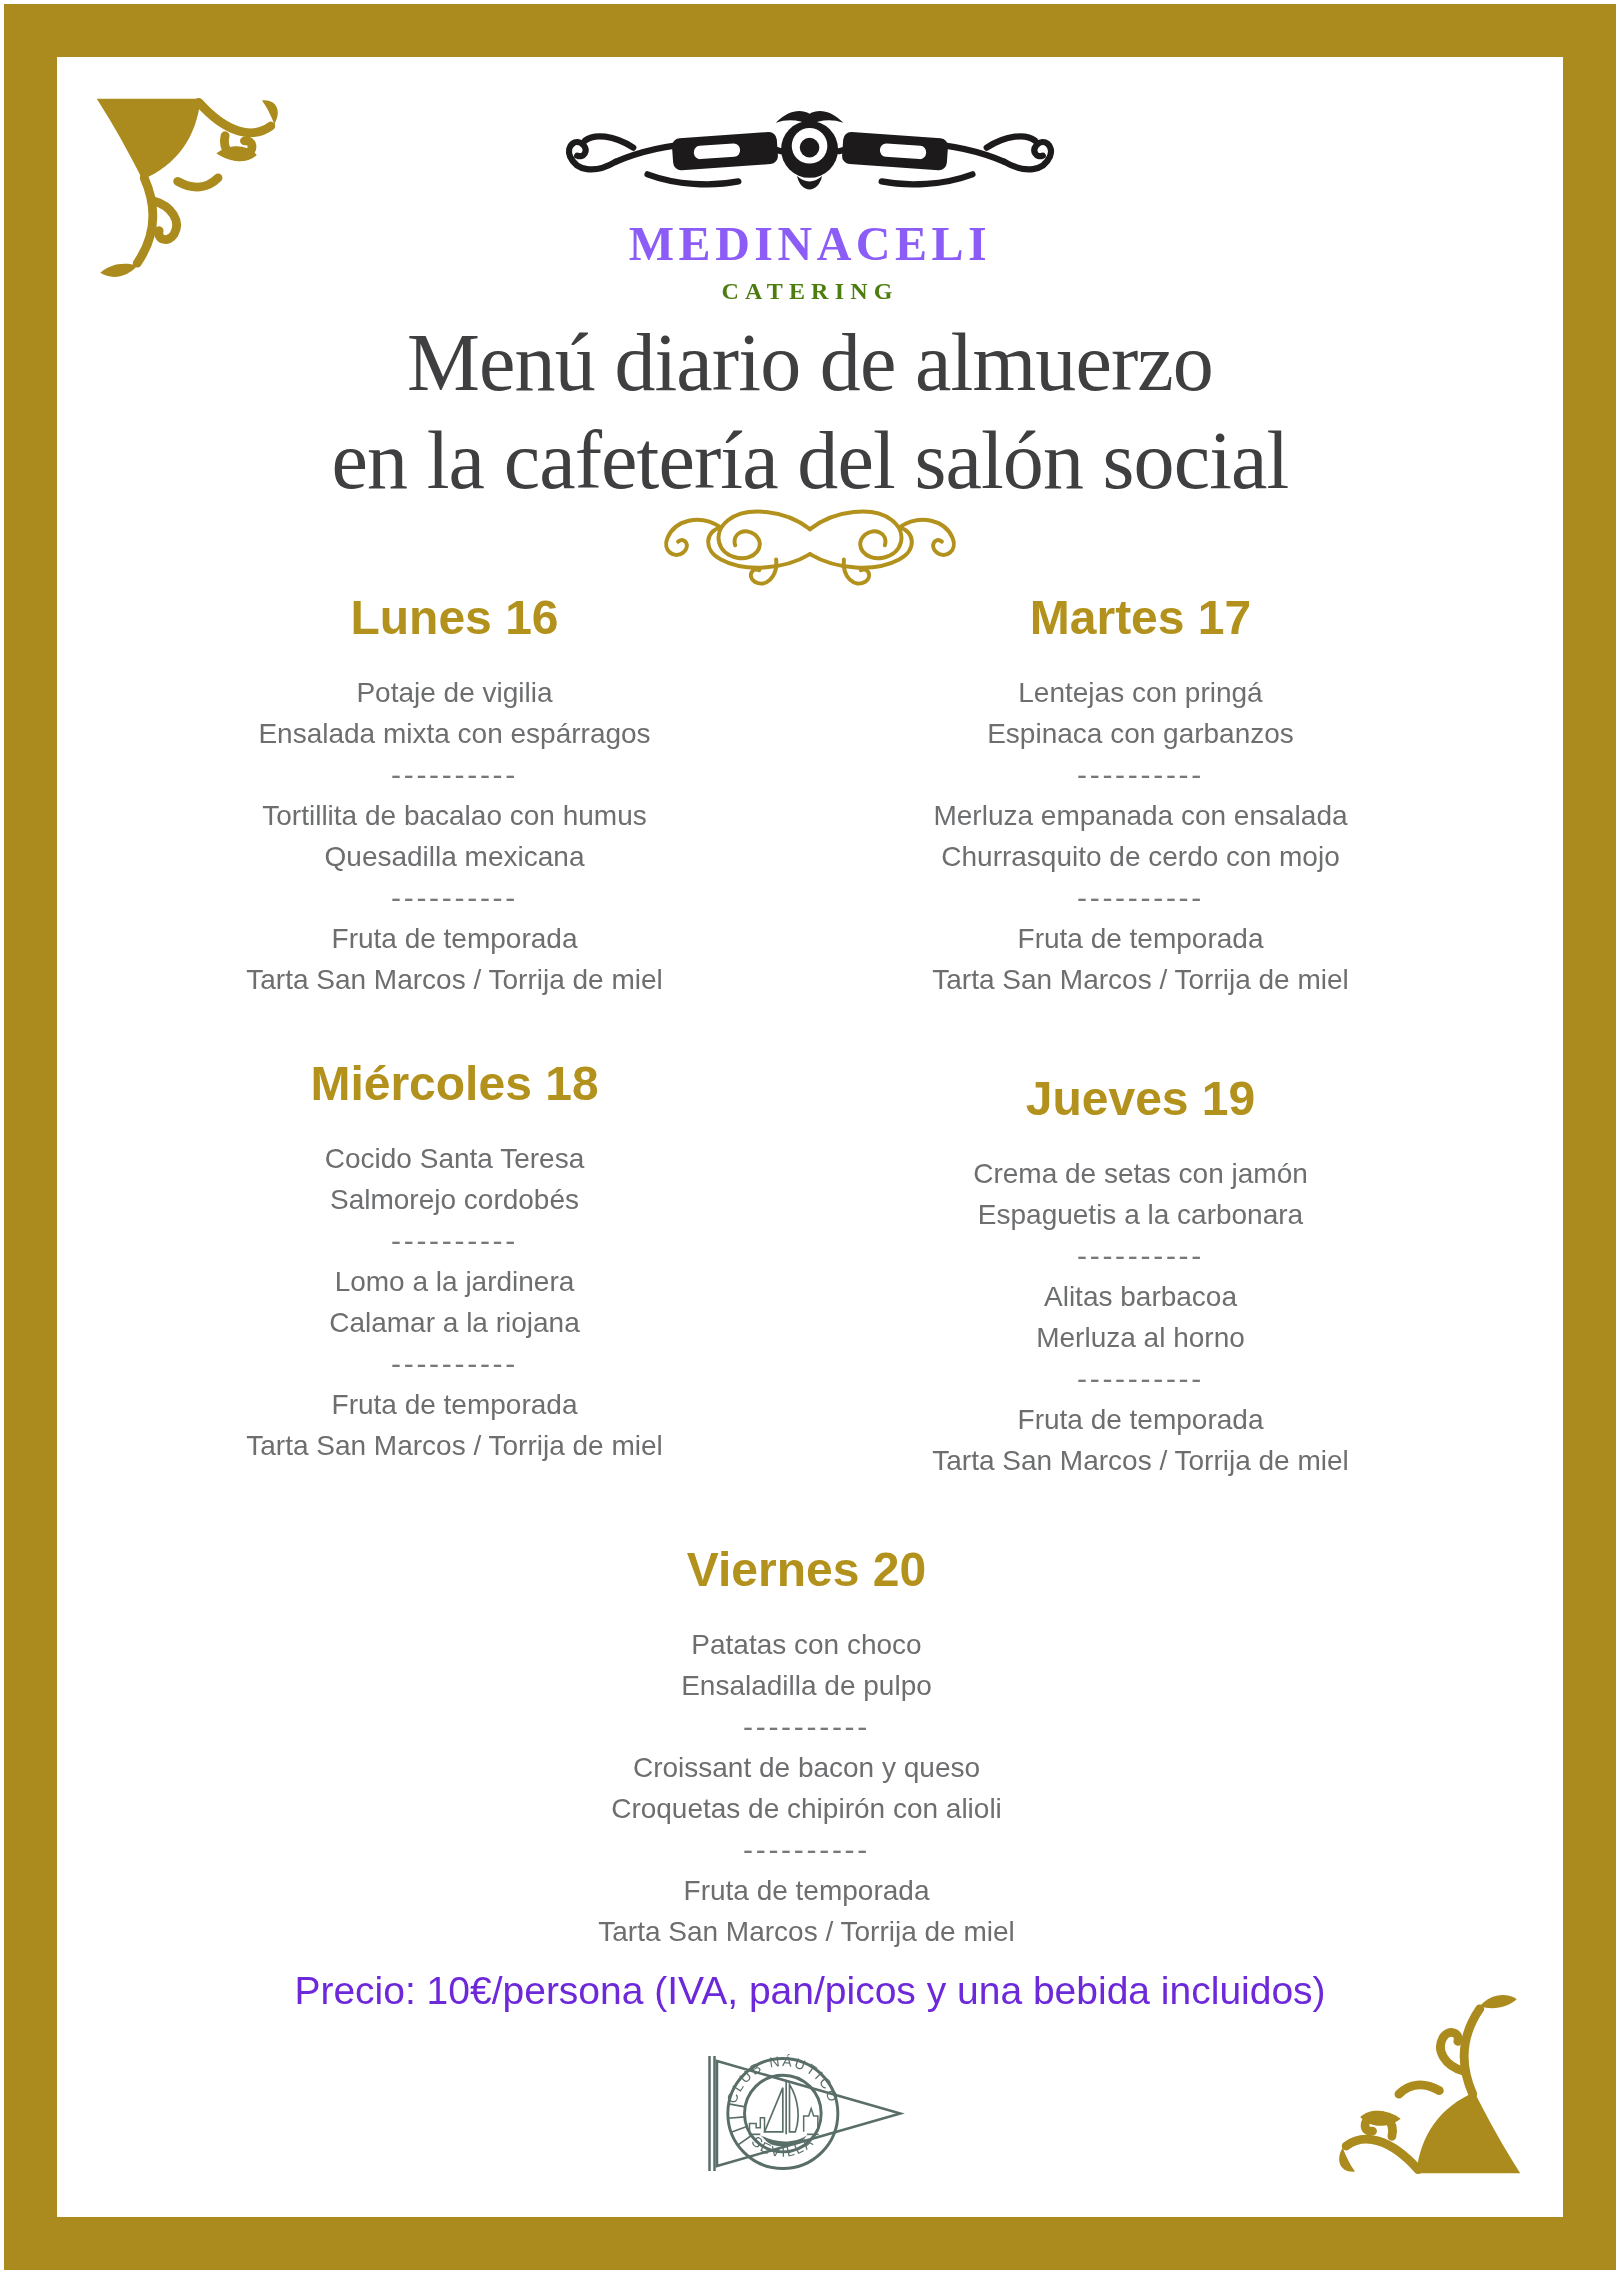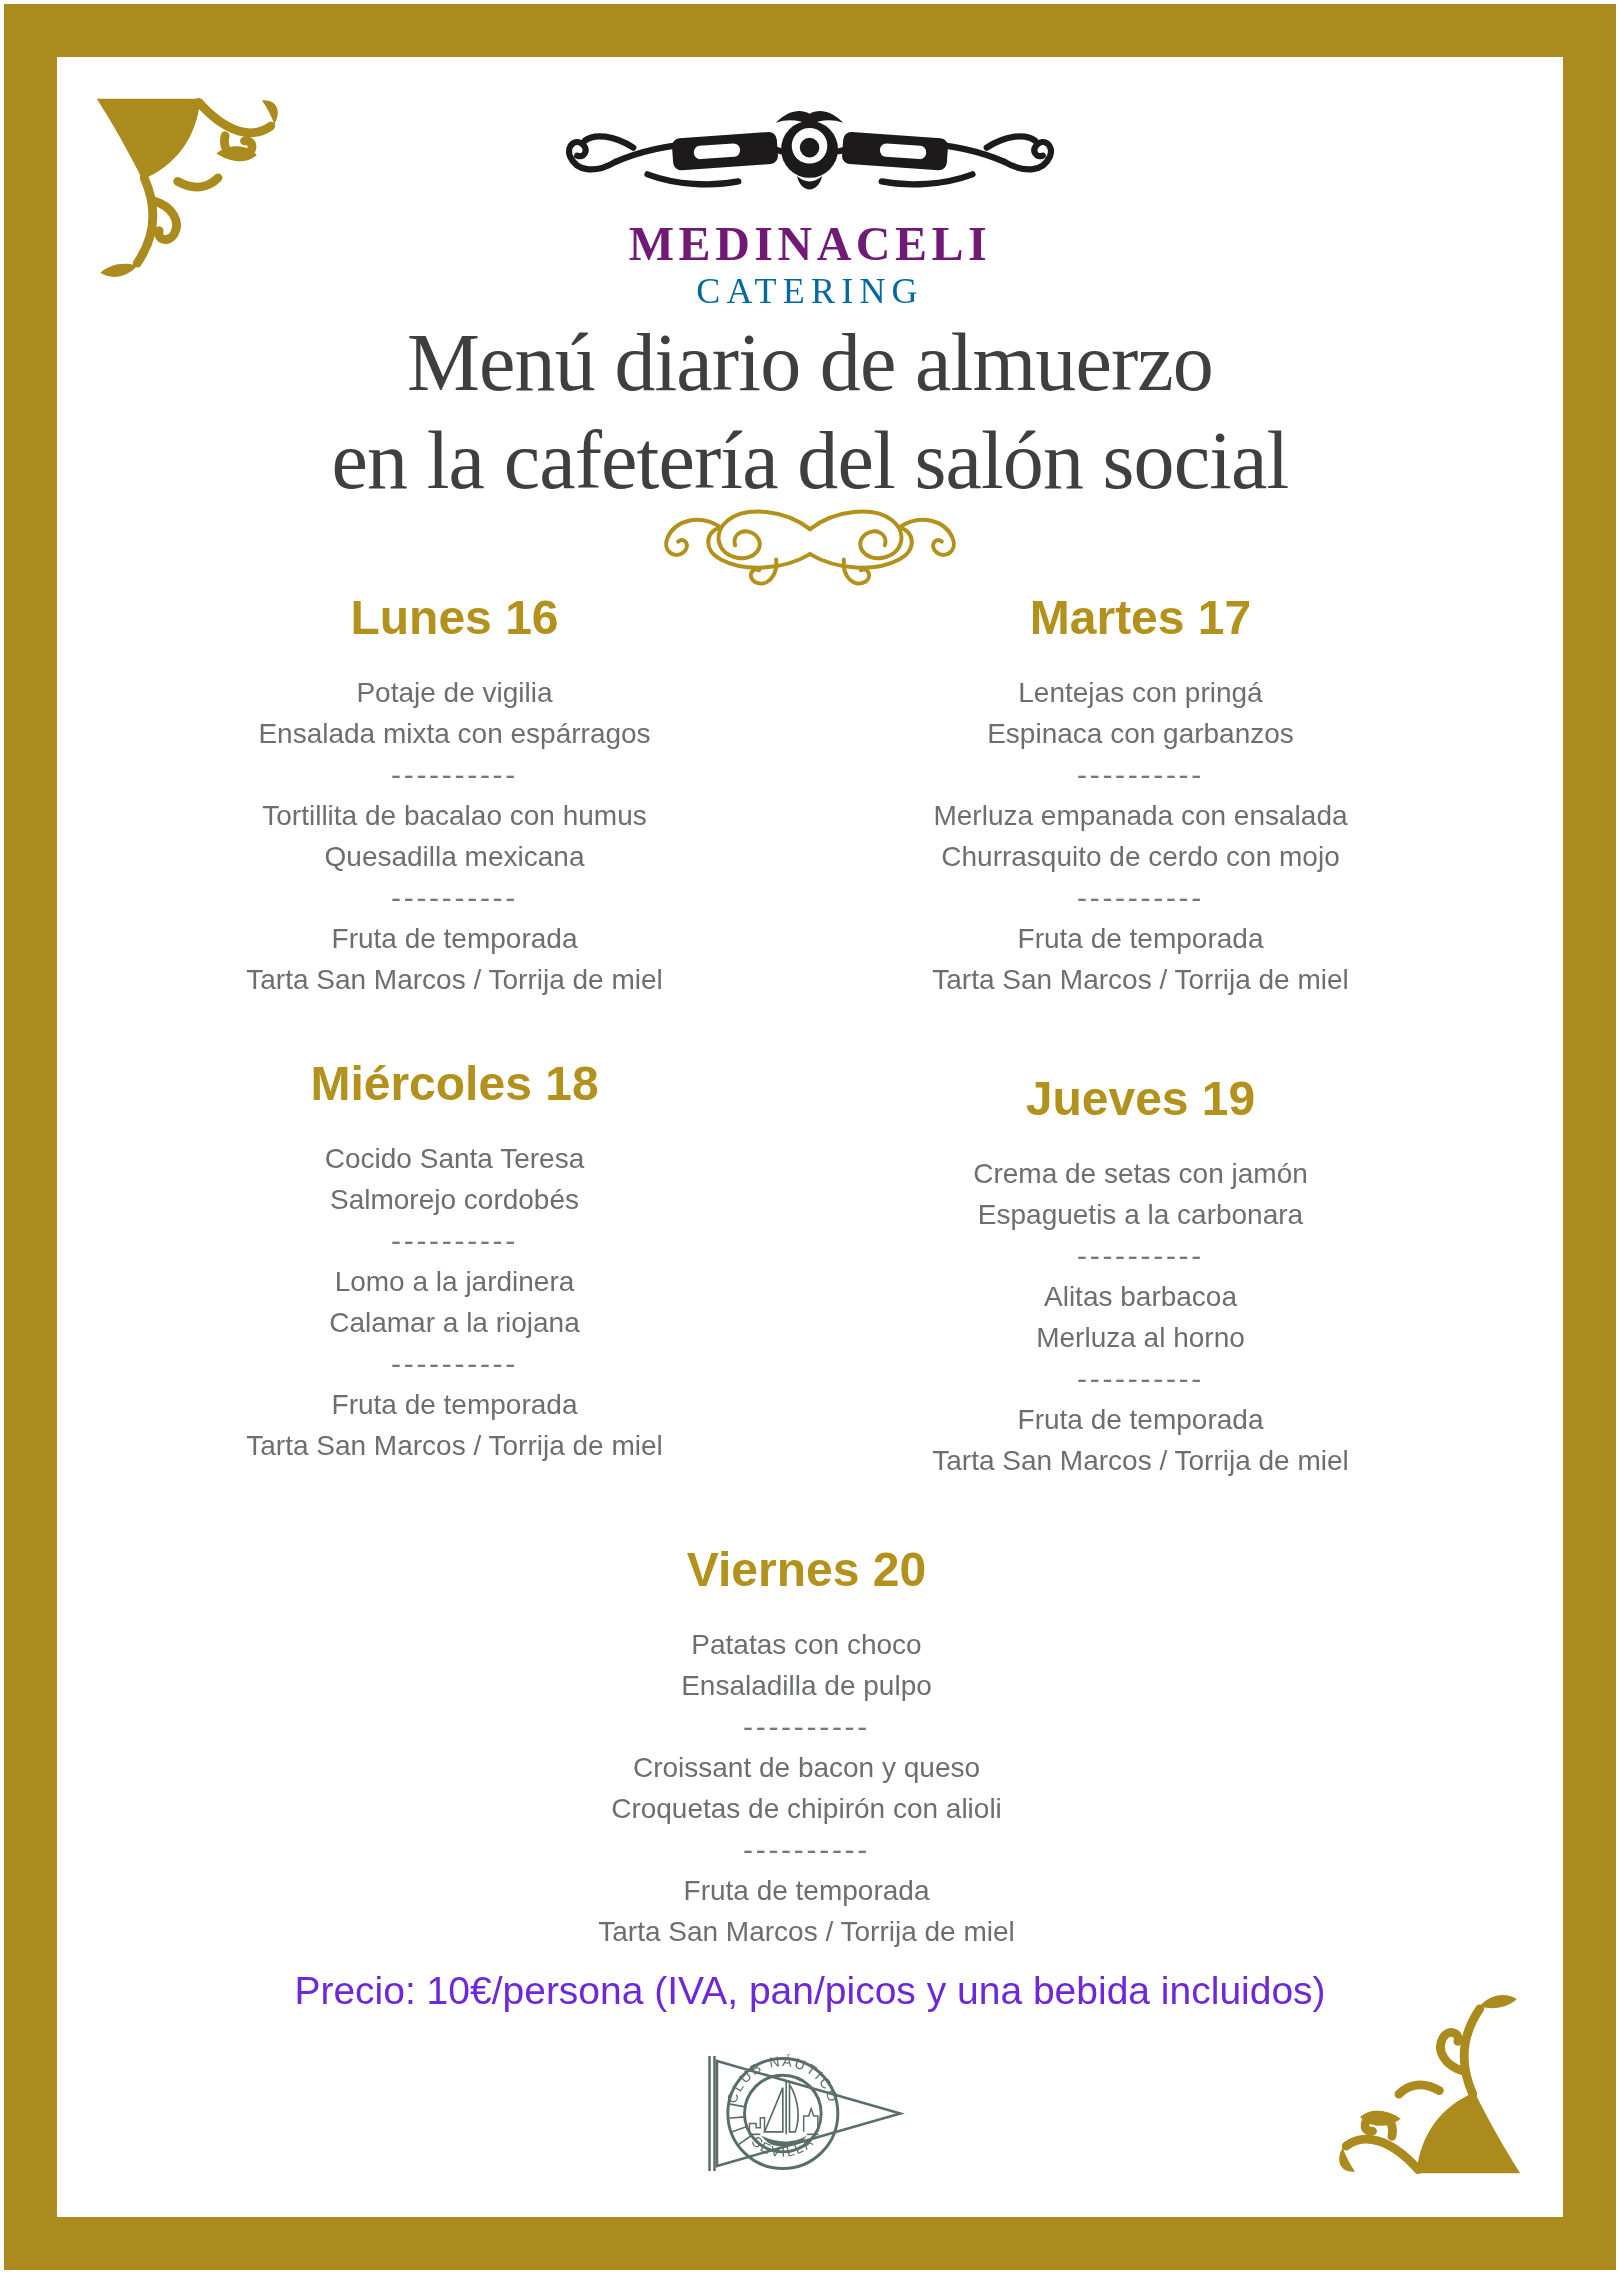--- a/index.html
+++ b/index.html
@@ -13,26 +13,26 @@
     border:53px solid #ab8b1e; pointer-events:none;
   }
   .corner{position:absolute; width:189px; height:189px;}
   .corner.tl{left:95px; top:97px;}
   .corner.br{left:1333px; top:1986px; transform:rotate(180deg);}
 
   .brand-crest{position:absolute; top:103px; left:50%; transform:translateX(-50%);}
   .brand-name{
     position:absolute; top:217px; width:100%; text-align:center;
     font-family:"Liberation Serif","DejaVu Serif",serif; font-weight:700;
-    font-size:48px; letter-spacing:4.5px; color:#701a75; line-height:53px;
+    font-size:48px; letter-spacing:4.5px; color:#8b5cf6; line-height:53px;
   }
   .brand-sub{
     position:absolute; top:273px; width:100%; text-align:center;
-    font-family:"Liberation Serif","DejaVu Serif",serif; font-weight:400;
-    font-size:36px; letter-spacing:6.2px; color:#0369a1; line-height:36px;
+    font-family:"Liberation Serif","DejaVu Serif",serif; font-weight:700;
+    font-size:24px; letter-spacing:6.2px; color:#4d7c0f; line-height:36px;
   }
   .page-title{
     position:absolute; top:314px; width:100%; text-align:center;
     font-family:"Liberation Serif","DejaVu Serif",serif; font-weight:400;
     font-size:82px; line-height:98px; color:#3f3f41; letter-spacing:-0.9px;
   }
   .divider-flourish{position:absolute; top:504px; left:50%; transform:translateX(-50%);}
 
   .day{position:absolute; width:713px; text-align:center;}
   .day h2{

